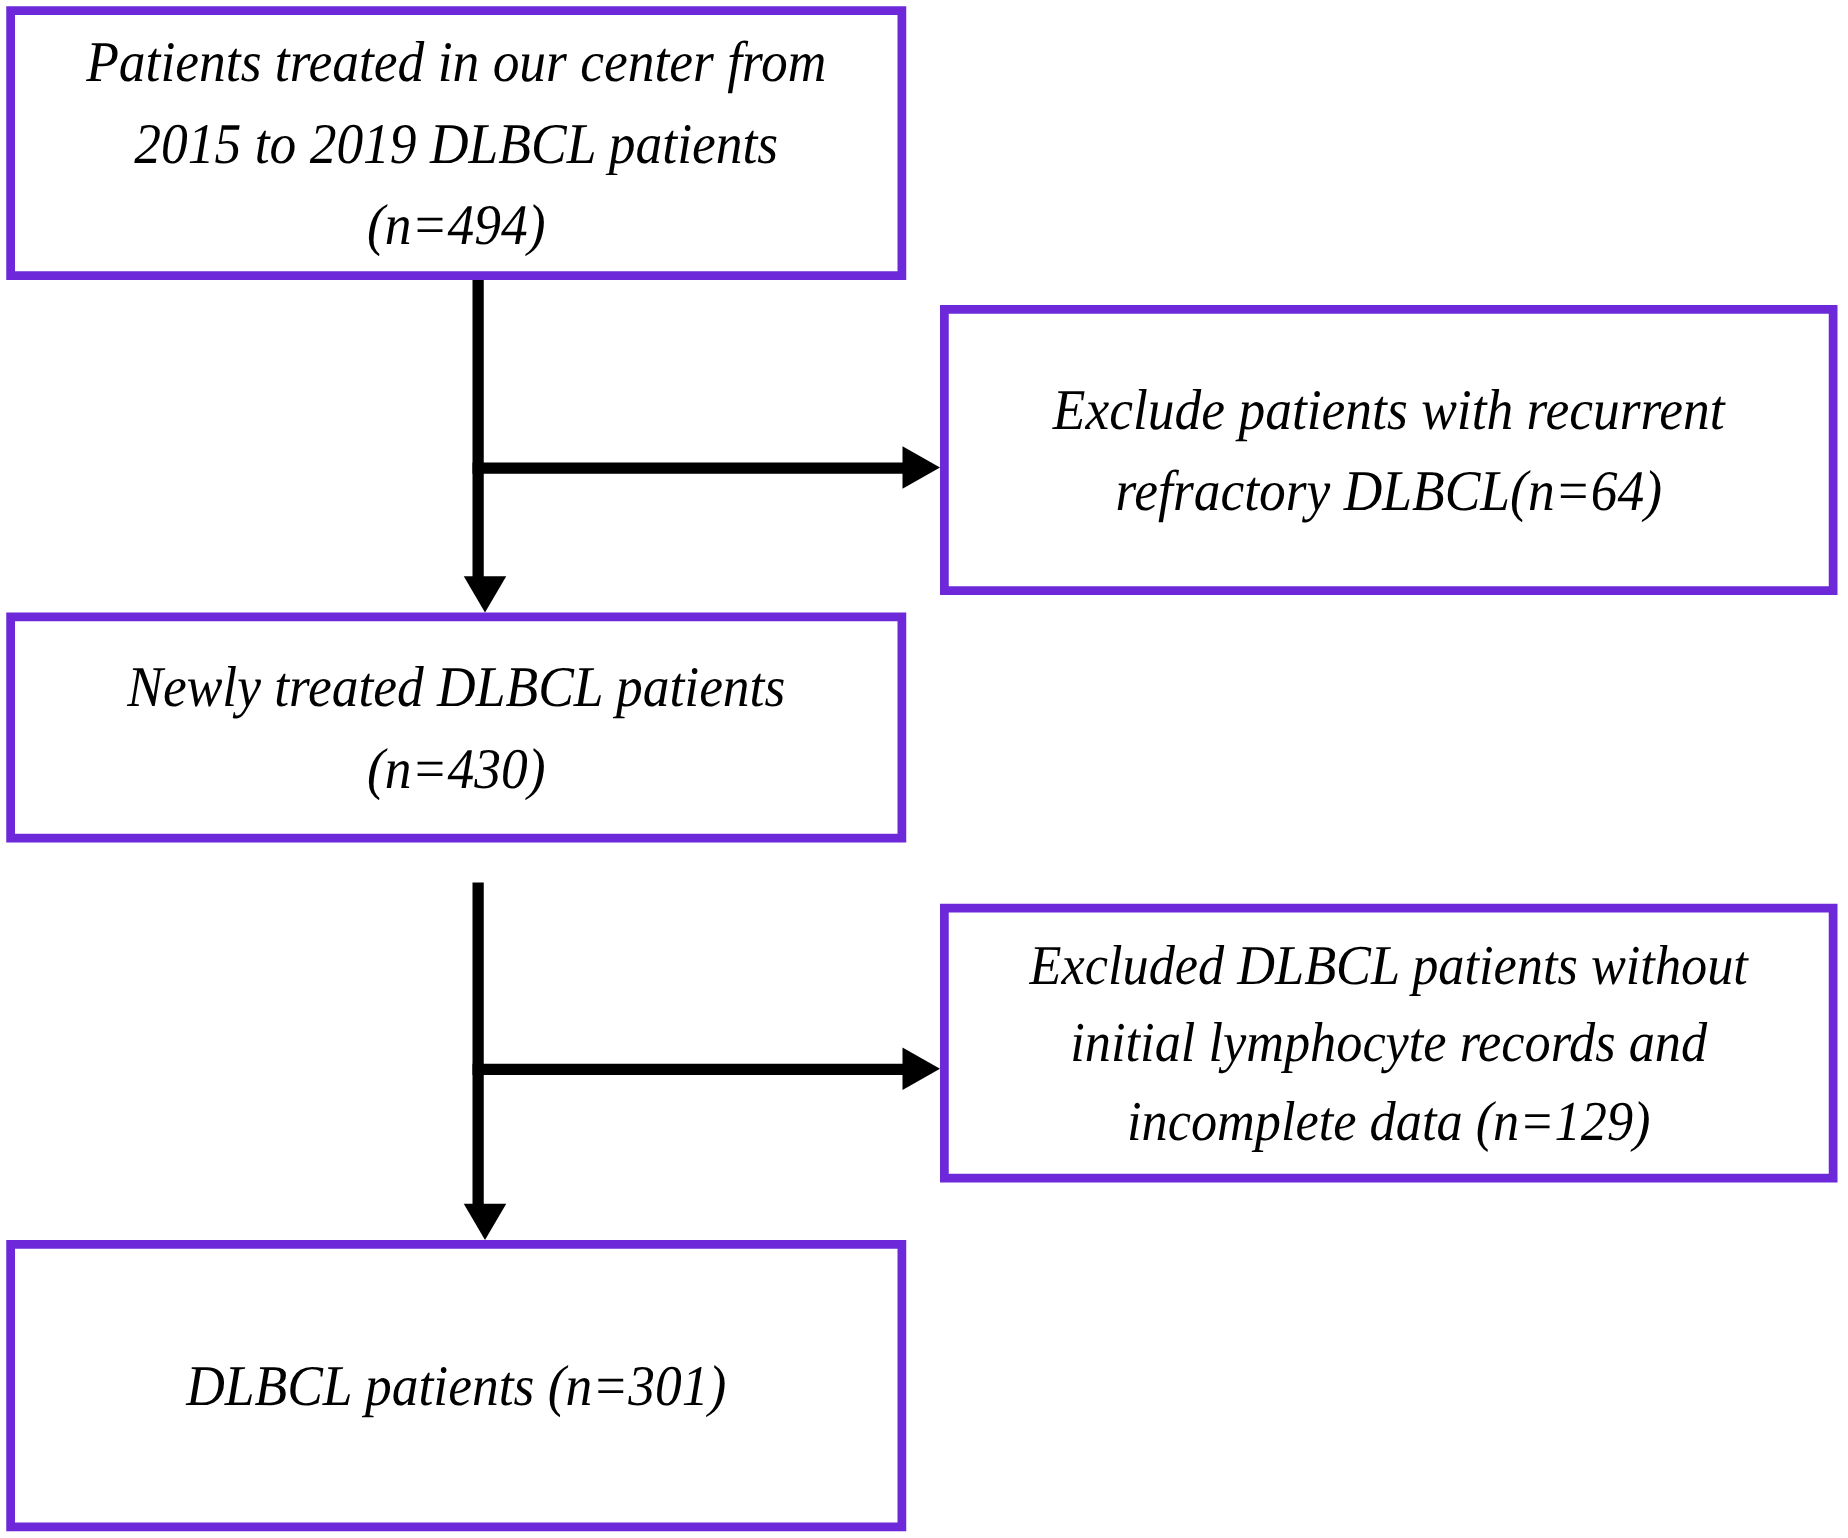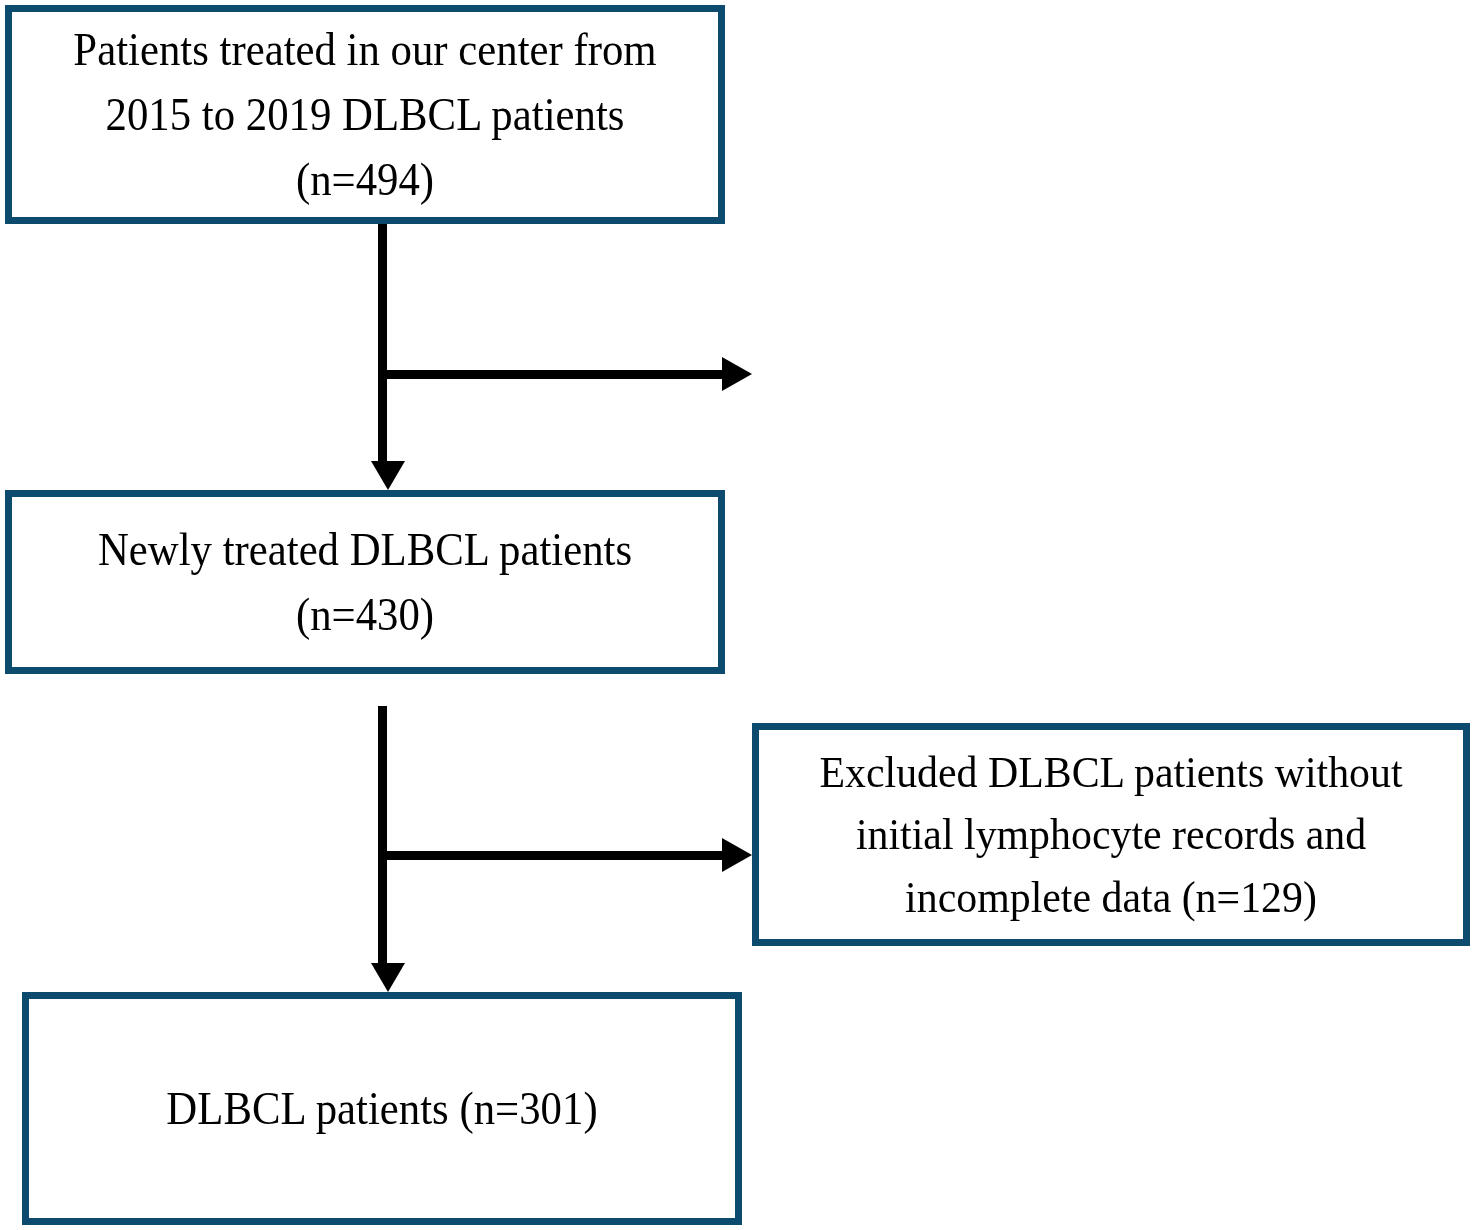--- a/index.html
+++ b/index.html
@@ -15,45 +15,46 @@
   #flow-root {
     position: relative;
     width: 1478px;
     height: 1230px;
     background: #ffffff;
     overflow: hidden;
   }
   .node-box {
     position: absolute;
     box-sizing: border-box;
-    border: 7px solid #0c4a6e;
+    border: 7px solid #6d28d9;
     background: #ffffff;
     display: flex;
     flex-direction: column;
     align-items: center;
     justify-content: center;
     text-align: center;
+    font-style: italic;
   }
   .node-text {
     display: block;
     width: 100%;
     text-align: center;
     font-family: "Liberation Serif", "DejaVu Serif", serif;
     font-size: 46px;
     line-height: 1.42;
     color: #000000;
     white-space: nowrap;
     transform: scaleX(0.93);
   }
   
   #box-cohort-initial { left: 5px;   top: 5px;    width: 720px; height: 219px; }
   #box-excluded-recurrent { left: 752px; top: 244px; width: 718px; height: 232px; }
   #box-cohort-newly-treated { left: 5px; top: 490px; width: 720px; height: 184px; }
   #box-excluded-records { left: 752px; top: 723px; width: 718px; height: 223px; }
-  #box-cohort-final { left: 5px; top: 992px; width: 720px; height: 233px; margin-left: 17px; }
+  #box-cohort-final { left: 5px; top: 992px; width: 720px; height: 233px; }
 
   #box-excluded-records .node-text { font-size: 45px; line-height: 1.38; }
 
   
   .conn-v {
     position: absolute;
     width: 9px;
     background: #000000;
   }
   .conn-h {
@@ -96,20 +97,24 @@
 <body>
 
 <div id="flow-root">
 
   <div class="node-box" id="box-cohort-initial">
     <span class="node-text">Patients treated in our center from</span>
     <span class="node-text">2015 to 2019 DLBCL patients</span>
     <span class="node-text">(n=494)</span>
   </div>
 
+  <div class="node-box" id="box-excluded-recurrent">
+    <span class="node-text">Exclude patients with recurrent</span>
+    <span class="node-text">refractory DLBCL(n=64)</span>
+  </div>
 
   <div class="node-box" id="box-cohort-newly-treated">
     <span class="node-text">Newly treated DLBCL patients</span>
     <span class="node-text">(n=430)</span>
   </div>
 
   <div class="node-box" id="box-excluded-records">
     <span class="node-text">Excluded DLBCL patients without</span>
     <span class="node-text">initial lymphocyte records and</span>
     <span class="node-text">incomplete data (n=129)</span>

